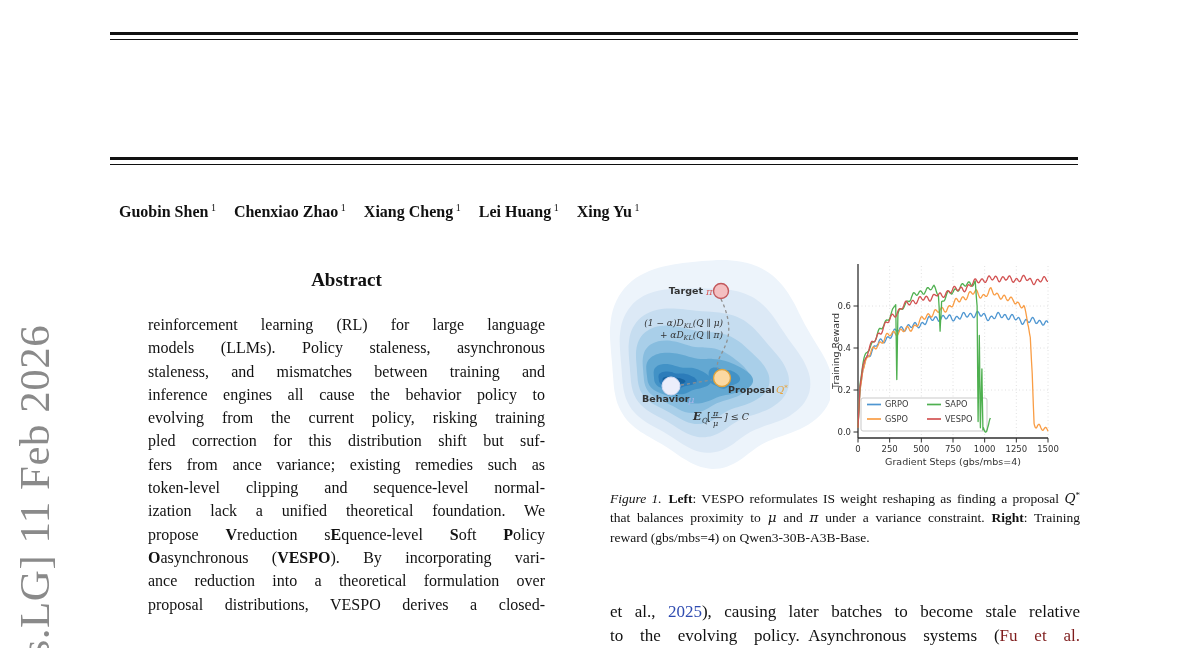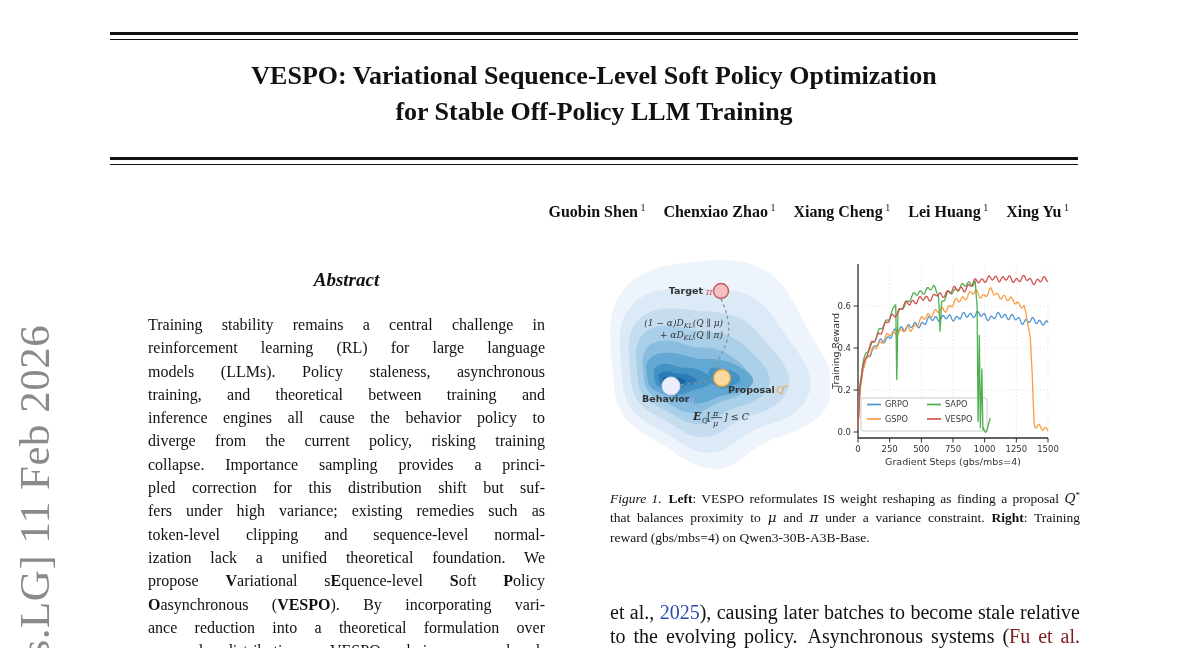--- a/index.html
+++ b/index.html
@@ -4,75 +4,69 @@
 <style>
   html,body{margin:0;padding:0;background:#ffffff;}
   .page{position:relative;width:1200px;height:648px;background:#fff;overflow:hidden;
         font-family:"Liberation Serif",serif;color:#111;}
   .rule{position:absolute;left:110px;width:968px;background:#111;}
   .arxiv-banner{position:absolute;left:10px;top:676px;transform:rotate(-90deg);
         transform-origin:0 0;font-family:"Liberation Serif",serif;font-size:43px;
         white-space:nowrap;letter-spacing:0.5px;}
   .title{position:absolute;left:110px;width:968px;top:58px;margin:0;text-align:center;
         font-size:26px;font-weight:bold;line-height:36px;font-family:"Liberation Serif",serif;}
-  .authors{position:absolute;left:110px;width:968px;top:202px;text-align:right;
+  .authors{position:absolute;left:110px;width:968px;top:202px;text-align:left;
         font-size:16px;font-weight:bold;}
   .authors .au{margin:0 9px;white-space:nowrap;}
   .authors sup{font-size:10px;font-weight:normal;}
   .abs-head{position:absolute;left:148px;width:397px;top:269px;text-align:center;
-        font-size:19px;font-weight:bold;font-style:italic;}
+        font-size:19px;font-weight:bold;}
   .abs-body{position:absolute;left:148px;top:313px;width:397px;font-size:16px;
         line-height:23.3px;}
   .abs-body .ln{text-align:justify;text-align-last:justify;white-space:normal;}
   .caption{position:absolute;left:610px;top:489px;width:470px;font-size:13.5px;
         line-height:19.3px;text-align:justify;}
   .caption .i{font-style:italic;}
   .caption .b{font-weight:bold;}
   .caption .sup{font-size:9px;vertical-align:super;line-height:0;}
   .caption .i.mv{font-family:"DejaVu Serif",serif;}
-  .bodytext{position:absolute;left:610px;top:600px;width:470px;font-size:20px;line-height:24px;}
+  .bodytext{position:absolute;left:610px;top:600px;width:470px;font-size:17px;line-height:24px;}
   .bodytext .ln{text-align:justify;text-align-last:justify;}
   .cite{cursor:pointer;}
   svg text{font-family:"DejaVu Sans",sans-serif;}
   svg .mathit{font-family:"DejaVu Serif",serif;font-style:italic;}
 </style>
 </head>
 <body>
 
 <div class="page">
 
   <div class="arxiv-banner" style="color: rgb(138, 138, 138);">cs.LG] 11 Feb 2026</div>
 
   <div class="rule" style="top:32px;height:3px;"></div>
   <div class="rule" style="top:39px;height:1px;"></div>
 
-  <h1 class="title">
-    <span>VESPO: Variational Sequence-Level Soft Policy Optimization</span><br>
-    <span>for Stable Off-Policy LLM Training</span>
-  </h1>
 
   <div class="rule" style="top:157px;height:3px;"></div>
   <div class="rule" style="top:164px;height:1px;"></div>
 
   <div class="authors" id="authors"><span class="au">Guobin Shen<sup> 1</sup></span><span class="au">Chenxiao Zhao<sup> 1</sup></span><span class="au">Xiang Cheng<sup> 1</sup></span><span class="au">Lei Huang<sup> 1</sup></span><span class="au">Xing Yu<sup> 1</sup></span></div>
 
   <div class="abs-head">Abstract</div>
   <div class="abs-body" id="abs-body">
-      <div class="ln"><span>Training stability remains a central challenge in</span></div>
       <div class="ln"><span>reinforcement learning (RL) for large language</span></div>
       <div class="ln"><span>models (LLMs). Policy staleness, asynchronous</span></div>
-      <div class="ln"><span>training, and theoretical between training and</span></div>
+      <div class="ln"><span>staleness, and mismatches between training and</span></div>
       <div class="ln"><span>inference engines all cause the behavior policy to</span></div>
-      <div class="ln"><span>diverge from the current policy, risking training</span></div>
-      <div class="ln"><span>collapse. Importance sampling provides a princi-</span></div>
+      <div class="ln"><span>evolving from the current policy, risking training</span></div>
       <div class="ln"><span>pled correction for this distribution shift but suf-</span></div>
-      <div class="ln"><span>fers under high variance; existing remedies such as</span></div>
+      <div class="ln"><span>fers from ance variance; existing remedies such as</span></div>
       <div class="ln"><span>token-level clipping and sequence-level normal-</span></div>
       <div class="ln"><span>ization lack a unified theoretical foundation. We</span></div>
-      <div class="ln"><span>propose </span><b>V</b><span>ariational s</span><b>E</b><span>quence-level </span><b>S</b><span>oft </span><b>P</b><span>olicy</span></div>
+      <div class="ln"><span>propose </span><b>V</b><span>reduction s</span><b>E</b><span>quence-level </span><b>S</b><span>oft </span><b>P</b><span>olicy</span></div>
       <div class="ln"><b>O</b><span>asynchronous (</span><b>VESPO</b><span>). By incorporating vari-</span></div>
       <div class="ln"><span>ance reduction into a theoretical formulation over</span></div>
       <div class="ln"><span>proposal distributions, VESPO derives a closed-</span></div>
     </div>
 
   <svg id="diagram" style="position:absolute;left:600px;top:252px;" width="230" height="230" viewBox="0 0 230 230">
     <g id="blob">
         <path d="M13.2 126.0C12.7 121.0,12.5 116.2,12.0 110.9C11.6 105.7,10.9 100.3,10.6 94.6C10.3 88.9,9.6 82.7,10.0 76.5C10.5 70.3,11.1 63.6,13.0 57.5C14.9 51.4,17.8 45.1,21.6 39.9C25.4 34.7,30.4 29.9,35.8 26.1C41.2 22.4,47.6 19.6,53.9 17.3C60.1 15.1,66.8 13.8,73.3 12.6C79.8 11.3,86.2 10.6,92.7 9.9C99.1 9.2,105.5 8.6,112.0 8.4C118.5 8.1,125.1 7.9,131.5 8.5C138.0 9.1,144.7 10.1,150.9 12.1C157.0 14.1,163.1 17.0,168.4 20.6C173.7 24.2,178.5 28.8,182.5 33.5C186.6 38.3,189.8 43.8,192.9 49.0C195.9 54.1,198.2 59.5,200.8 64.5C203.4 69.6,205.8 74.3,208.6 79.1C211.3 84.0,214.4 88.5,217.3 93.4C220.3 98.3,223.7 103.4,226.1 108.8C228.6 114.2,231.1 120.1,231.9 126.0C232.8 131.9,232.8 138.3,231.3 144.0C229.8 149.7,226.7 155.5,222.8 160.3C219.0 165.1,213.5 169.3,208.2 172.7C202.9 176.1,196.6 178.5,191.1 180.7C185.6 183.0,180.1 184.4,175.3 186.3C170.5 188.2,166.4 189.9,162.4 192.1C158.4 194.3,155.1 197.0,151.4 199.6C147.7 202.3,144.1 205.6,140.0 208.1C135.9 210.6,131.4 213.2,126.8 214.7C122.1 216.2,116.9 217.0,112.0 216.9C107.1 216.7,102.0 215.5,97.4 213.8C92.8 212.2,88.4 209.5,84.3 207.1C80.2 204.7,76.6 201.8,72.8 199.3C69.0 196.8,65.5 194.4,61.6 192.0C57.8 189.7,53.7 187.7,49.7 185.3C45.7 182.9,41.3 180.6,37.4 177.6C33.5 174.6,29.6 171.3,26.5 167.5C23.4 163.7,20.7 159.3,18.8 154.8C16.8 150.4,15.7 145.5,14.8 140.7C13.8 135.9,13.6 131.0,13.2 126.0Z" fill="#edf4fb"></path>
         <path d="M22.1 125.0C21.8 120.9,21.6 116.8,21.2 112.4C20.9 108.1,20.3 103.7,20.1 98.9C19.9 94.2,19.4 89.0,19.8 84.0C20.3 78.9,20.9 73.4,22.7 68.4C24.5 63.5,27.1 58.5,30.6 54.4C34.0 50.3,38.6 46.7,43.3 44.1C48.1 41.4,53.8 39.6,59.2 38.4C64.6 37.1,70.4 36.8,75.8 36.4C81.3 36.1,86.6 36.3,91.8 36.3C97.0 36.3,101.9 36.3,107.0 36.4C112.1 36.5,117.1 36.5,122.1 37.0C127.1 37.4,132.3 38.0,137.2 39.2C142.0 40.5,147.0 42.3,151.3 44.6C155.7 46.9,159.8 50.0,163.4 53.3C167.0 56.5,170.0 60.4,172.9 64.1C175.8 67.9,178.1 71.8,180.6 75.6C183.2 79.4,185.6 83.0,188.2 86.8C190.8 90.5,193.7 94.2,196.5 98.1C199.2 102.1,202.3 106.3,204.5 110.7C206.7 115.2,209.0 120.1,209.8 125.0C210.6 129.9,210.6 135.2,209.4 140.0C208.1 144.7,205.4 149.6,202.1 153.6C198.9 157.5,194.1 161.0,189.6 163.9C185.0 166.7,179.6 168.7,174.9 170.6C170.2 172.5,165.5 173.6,161.4 175.2C157.3 176.8,153.7 178.2,150.3 180.0C146.9 181.9,144.0 184.1,140.8 186.3C137.6 188.5,134.6 191.3,131.0 193.4C127.5 195.5,123.7 197.7,119.7 198.9C115.7 200.1,111.2 200.8,107.0 200.7C102.8 200.6,98.4 199.5,94.5 198.2C90.5 196.8,86.8 194.6,83.2 192.6C79.7 190.5,76.6 188.1,73.3 186.0C70.1 183.9,67.0 181.9,63.7 180.0C60.4 178.1,57.0 176.4,53.5 174.4C50.0 172.4,46.3 170.5,43.0 168.0C39.6 165.5,36.2 162.7,33.6 159.6C30.9 156.4,28.6 152.8,27.0 149.0C25.3 145.3,24.3 141.2,23.5 137.2C22.7 133.2,22.5 129.1,22.1 125.0Z" fill="#dce9f6"></path>
         <path d="M30.5 124.0C30.1 120.7,30.0 117.4,29.7 113.8C29.4 110.3,29.0 106.7,28.8 102.9C28.7 99.1,28.3 95.0,28.8 90.9C29.2 86.9,29.9 82.5,31.5 78.6C33.1 74.7,35.5 70.8,38.5 67.7C41.5 64.6,45.5 62.0,49.7 60.2C53.8 58.3,58.8 57.3,63.4 56.8C68.0 56.2,72.9 56.5,77.3 56.7C81.8 56.9,86.1 57.7,90.2 58.1C94.3 58.5,98.1 59.0,102.0 59.3C105.9 59.6,109.6 59.7,113.4 60.1C117.2 60.4,121.1 60.6,124.9 61.4C128.7 62.1,132.7 63.0,136.2 64.5C139.8 65.9,143.2 67.8,146.3 69.9C149.4 72.0,152.2 74.6,154.8 77.2C157.4 79.8,159.6 82.6,162.0 85.3C164.4 88.1,166.7 90.8,169.1 93.7C171.6 96.5,174.2 99.3,176.7 102.5C179.2 105.6,181.9 108.9,183.9 112.5C185.8 116.1,187.8 120.1,188.5 124.0C189.2 127.9,189.3 132.3,188.3 136.1C187.2 140.0,185.0 143.9,182.2 147.1C179.5 150.3,175.5 153.2,171.6 155.5C167.8 157.8,163.2 159.4,159.3 160.9C155.3 162.4,151.3 163.4,147.8 164.7C144.4 165.9,141.4 167.1,138.5 168.6C135.6 170.1,133.2 171.9,130.5 173.6C127.8 175.4,125.3 177.7,122.3 179.3C119.3 181.0,116.1 182.8,112.7 183.8C109.3 184.8,105.5 185.4,102.0 185.3C98.5 185.2,94.8 184.3,91.4 183.2C88.1 182.1,84.9 180.3,82.0 178.7C79.0 177.1,76.4 175.1,73.6 173.4C70.9 171.7,68.3 170.1,65.5 168.5C62.7 167.0,59.8 165.6,56.9 164.0C54.0 162.4,50.8 160.8,48.0 158.8C45.2 156.8,42.3 154.5,40.1 152.0C37.8 149.4,35.9 146.5,34.5 143.5C33.1 140.4,32.3 137.1,31.6 133.9C30.9 130.6,30.8 127.3,30.5 124.0Z" fill="#c6ddf0"></path>

